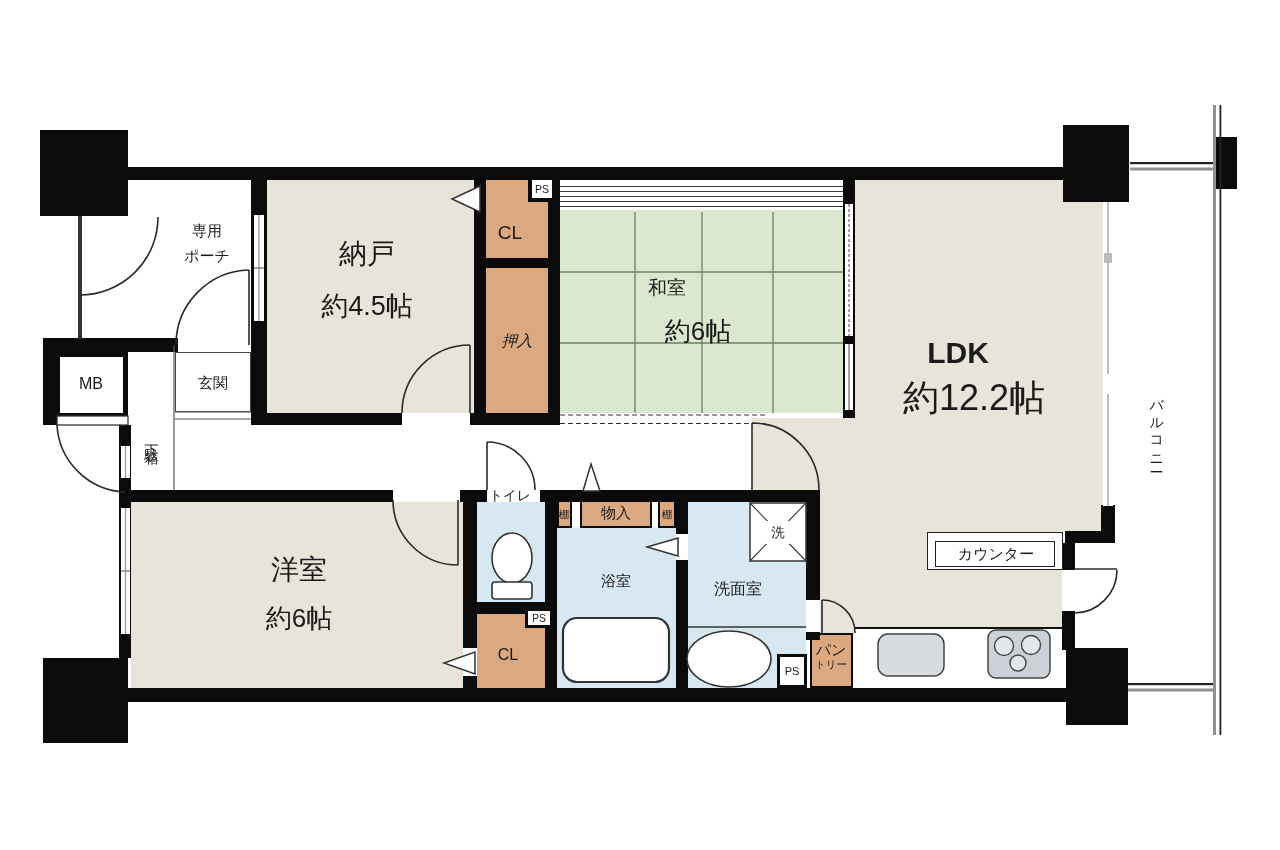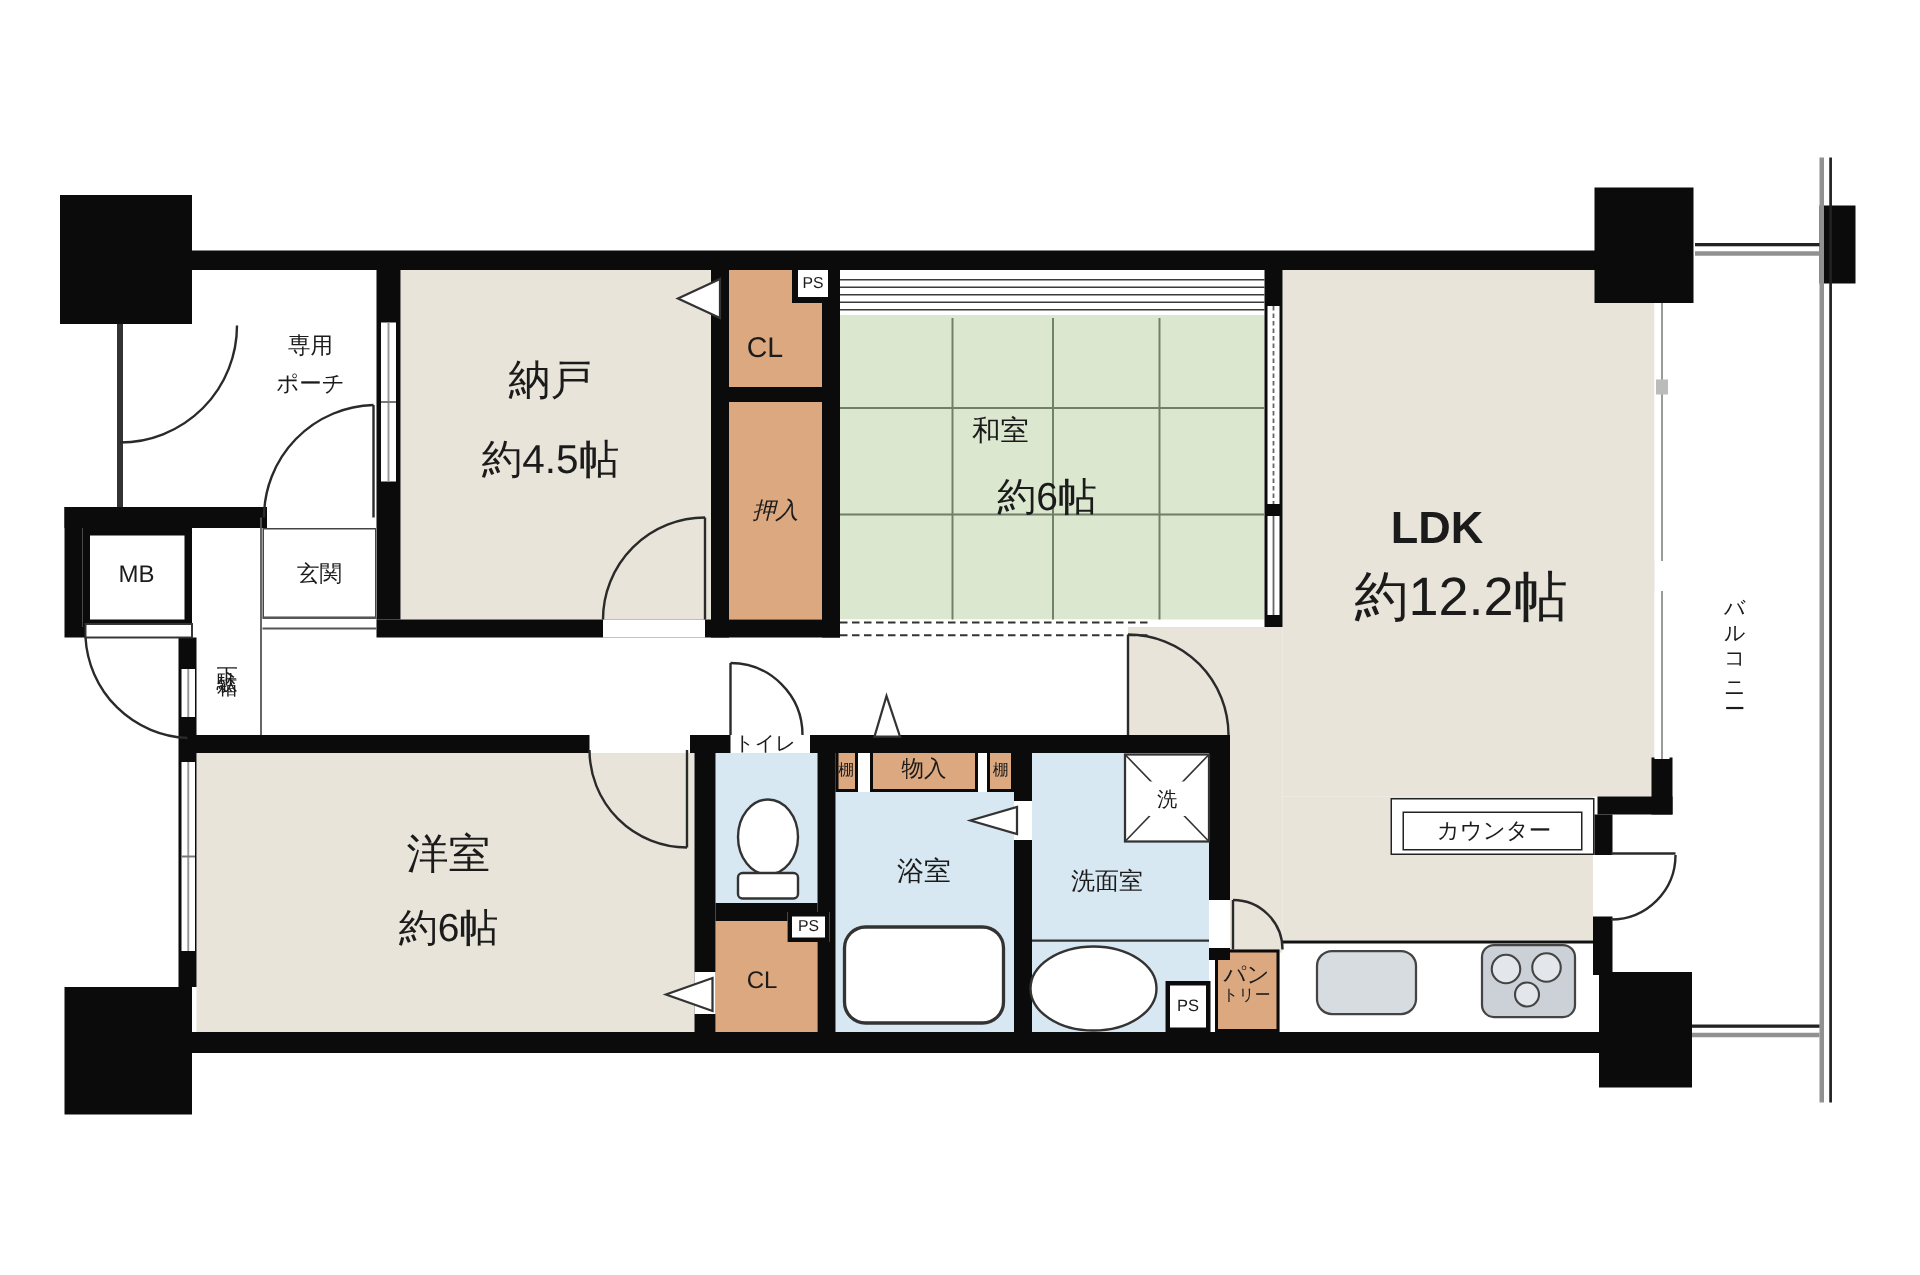--- a/index.html
+++ b/index.html
@@ -239,21 +239,21 @@
   <div class="lbl" style="left:667px;top:288px;font-size:19px;">和室</div>
   <div class="lbl" style="left:698px;top:332px;font-size:26px;">約6帖</div>
   <div class="lbl" style="left:958px;top:353px;font-size:30px;font-weight:bold;">LDK</div>
   <div class="lbl" style="left:958px;top:398px;font-size:36px;margin-left:16px;">約12.2帖</div>
   <div class="lbl" style="left:299px;top:570px;font-size:28px;">洋室</div>
   <div class="lbl" style="left:299px;top:619px;font-size:26px;">約6帖</div>
   <div class="lbl" style="left:510px;top:496px;font-size:13.5px;">トイレ</div>
   <div class="lbl" style="left:564px;top:514px;font-size:10.5px;">棚</div>
   <div class="lbl" style="left:616px;top:513px;font-size:15px;">物入</div>
   <div class="lbl" style="left:667px;top:514px;font-size:10.5px;">棚</div>
-  <div class="lbl" style="left:616px;top:581px;font-size:18px;">浴室</div>
+  <div class="lbl" style="left:616px;top:581px;font-size:15px;">浴室</div>
   <div class="lbl" style="left:738px;top:589px;font-size:16px;">洗面室</div>
   <div class="lbl" style="left:778px;top:533px;font-size:13.5px;">洗</div>
   <div class="lbl" style="left:508px;top:655px;font-size:16px;">CL</div>
   <div class="lbl" style="left:539px;top:618px;font-size:10.5px;">PS</div>
   <div class="lbl" style="left:792px;top:671px;font-size:11px;">PS</div>
   <div class="lbl" style="left:831px;top:650px;font-size:15px;">パン</div>
   <div class="lbl" style="left:831px;top:664px;font-size:10.5px;">トリー</div>
   <div class="lbl" style="left:996px;top:554px;font-size:15px;">カウンター</div>
   <div class="lbl vert" style="left:1157px;top:428px;font-size:14px;">バルコニー</div>
 

